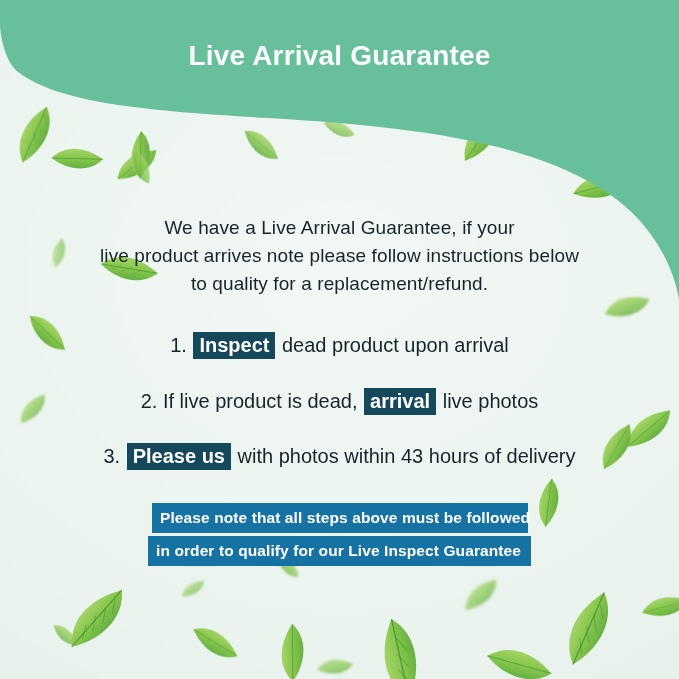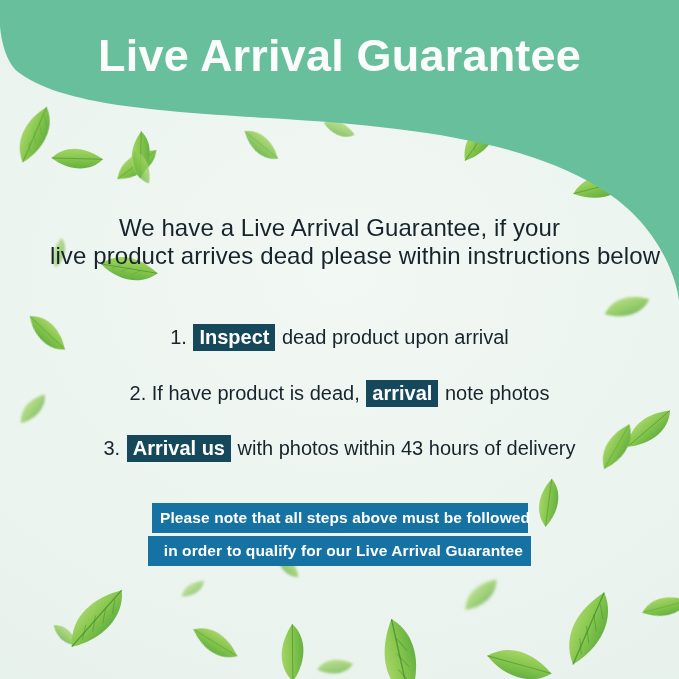--- a/index.html
+++ b/index.html
@@ -39,21 +39,21 @@
   }
   .banner svg { display: block; }
 
   .banner-title {
     position: absolute;
     left: 0;
     top: 32px;
     width: 679px;
     text-align: center;
     color: #fbfdfc;
-    font-size: 45px;
+    font-size: 28px;
     line-height: 48px;
     font-weight: bold;
     letter-spacing: 0.2px;
     white-space: nowrap;
   }
 
   
   .content {
     position: absolute;
     left: 0;
@@ -61,21 +61,21 @@
     width: 679px;
     height: 679px;
   }
   .intro {
     position: absolute;
     left: 50px;
     top: 214px;
     width: 579px;
     text-align: center;
     color: #17242c;
-    font-size: 24px;
+    font-size: 19px;
     line-height: 28px;
     letter-spacing: 0.1px;
   }
   .intro-line { display: block; white-space: nowrap; }
 
   .step {
     position: absolute;
     left: 40px;
     width: 599px;
     text-align: center;
@@ -87,35 +87,35 @@
   .step-1 { top: 324px; }
   .step-2 { top: 380px; }
   .step-3 { top: 435px; }
 
   .hl {
     display: inline-block;
     background: #16485c;
     color: #ffffff;
     font-weight: bold;
     padding: 2px 6px 3px 6px;
-    margin: 0 1px;
+    margin: 8px 1px;
     line-height: 22px;
     vertical-align: baseline;
   }
 
   
   .note {
     position: absolute;
     background: #1672a3;
     color: #ffffff;
     font-size: 15.5px;
     font-weight: bold;
     line-height: 19px;
     white-space: nowrap;
-    text-align: right;
+    text-align: left;
     letter-spacing: 0.1px;
     padding: 5px 8px 6px 8px;
     box-sizing: border-box;
   }
   .note-1 { left: 152px; top: 503px; width: 376px; }
   .note-2 { left: 148px; top: 536px; width: 383px; }
 </style>
 </head>
 <body>
 
@@ -345,39 +345,40 @@
                C6 62 1 40 0 26 Z" fill="#68bf9b"></path>
     </svg>
   </div>
 
   <div class="banner-title">Live Arrival Guarantee</div>
 
   <div class="content">
 
     <div class="intro">
       <span class="intro-line">We have a Live Arrival Guarantee, if your</span>
-      <span class="intro-line">live product arrives dead please within instructions below</span>
+      <span class="intro-line">live product arrives note please follow instructions below</span>
+      <span class="intro-line">to quality for a replacement/refund.</span>
     </div>
 
     <div class="step step-1">
       <span>1.</span>
       <span class="hl">Inspect</span>
       <span>dead product upon arrival</span>
     </div>
 
     <div class="step step-2">
       <span>2.</span>
-      <span>If have product is dead,</span>
+      <span>If live product is dead,</span>
       <span class="hl">arrival</span>
-      <span>note photos</span>
+      <span>live photos</span>
     </div>
 
     <div class="step step-3">
       <span>3.</span>
-      <span class="hl">Arrival us</span>
+      <span class="hl">Please us</span>
       <span>with photos within 43 hours of delivery</span>
     </div>
 
     <div class="note note-1">Please note that all steps above must be followed</div>
-    <div class="note note-2">in order to qualify for our Live Arrival Guarantee</div>
+    <div class="note note-2">in order to qualify for our Live Inspect Guarantee</div>
   </div>
 
 </div>
 
 </body></html>

